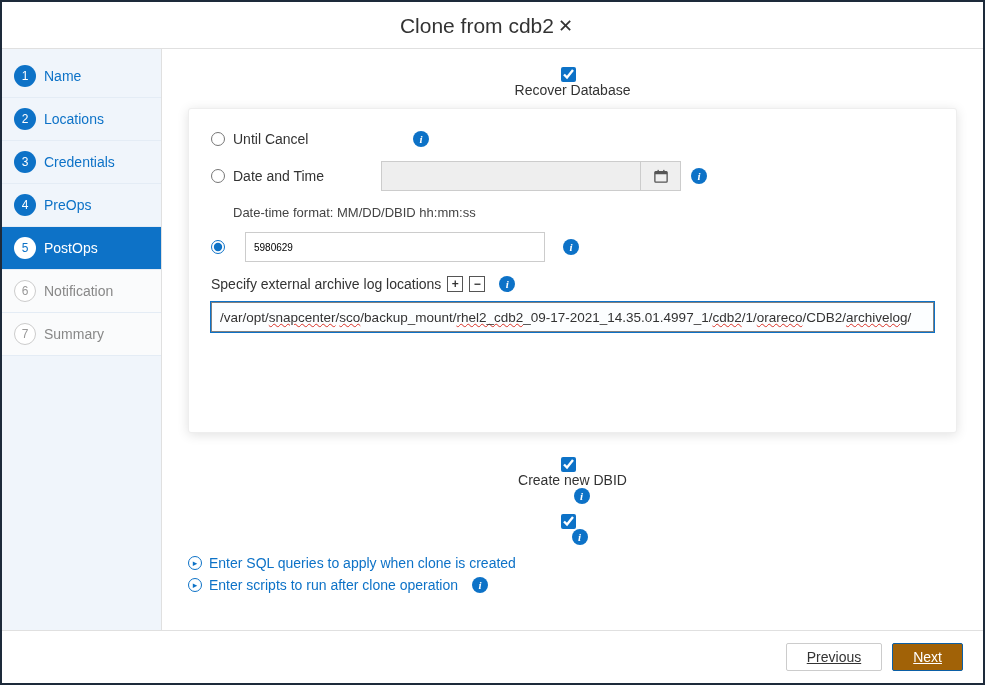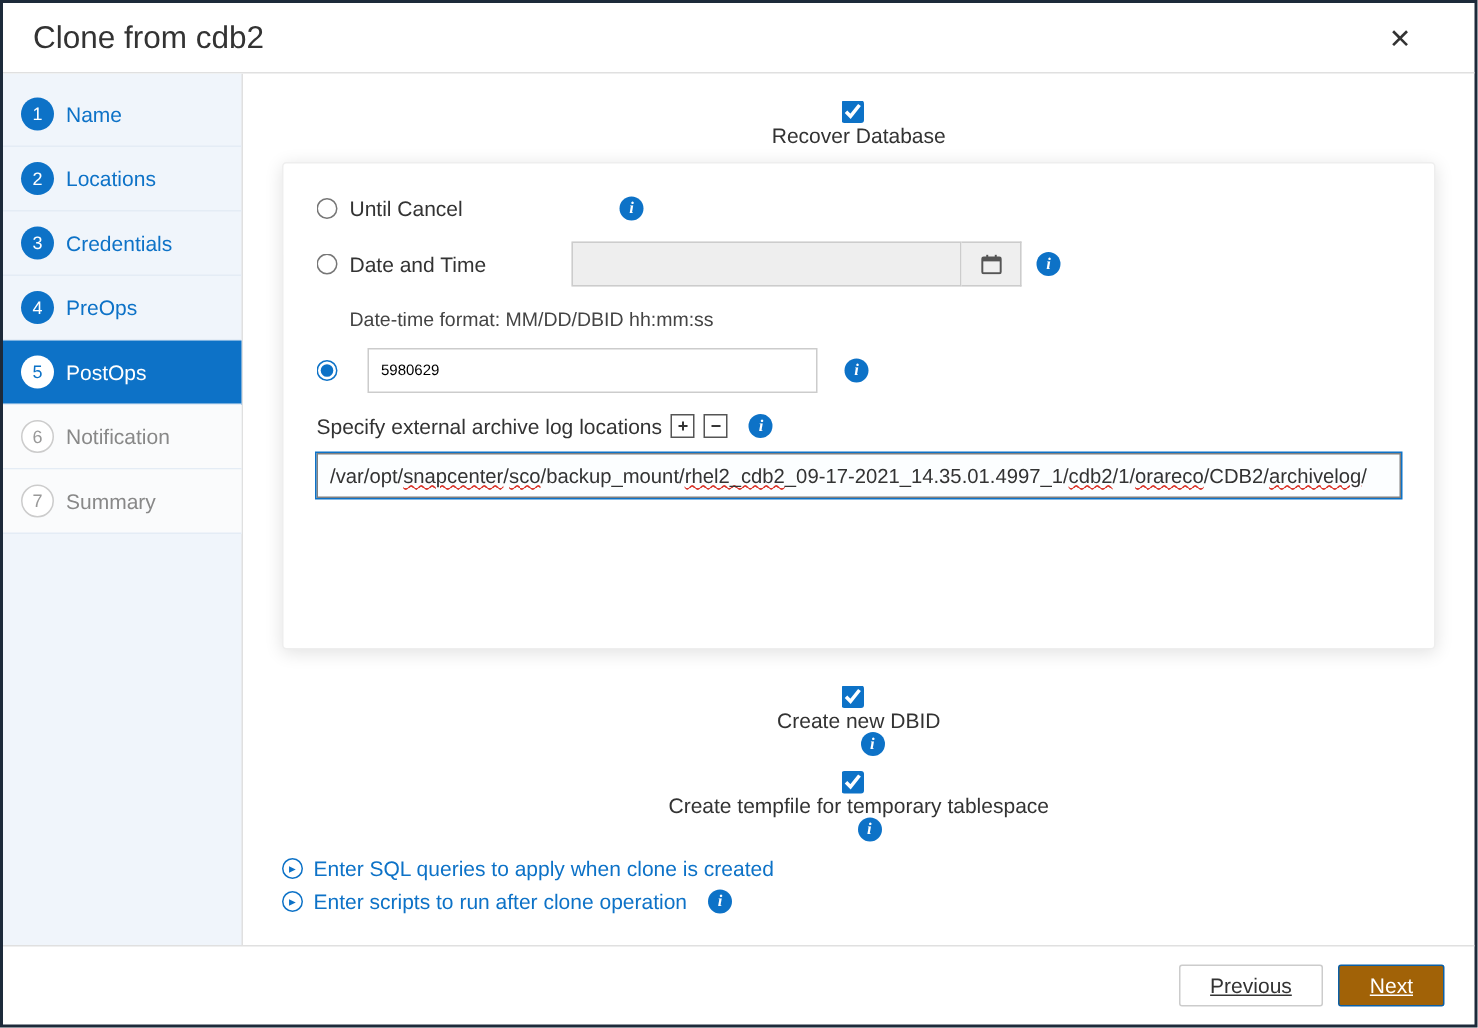--- a/index.html
+++ b/index.html
@@ -13,24 +13,24 @@
 }
 .modal {
   background: #fff;
   width: 981px;
   height: 681px;
   position: relative;
   display: flex;
   flex-direction: column;
 }
 .modal-header {
-  padding: 12px 38px 10px 20px;
+  padding: 12px 28px 10px 20px;
   border-bottom: 1px solid #e0e0e0;
   display: flex;
-  justify-content: space-between;
+  justify-content: center;
   align-items: center;
 }
 .modal-title {
   font-size: 21px;
   font-weight: 400;
   color: #333;
 }
 .close-btn {
   font-size: 18px;
   color: #333;
@@ -335,21 +335,20 @@
       </div>
 
       <div class="checkbox-row">
         <input type="checkbox" checked="" style="">
         <span>Create new DBID</span>
         <span class="info-icon" style="margin-left:18px">i</span>
       </div>
 
       <div class="checkbox-row">
         <input type="checkbox" checked="" style="">
-        <span>Create tempfile for temporary tablespace</span>
         <span class="info-icon" style="margin-left:14px">i</span>
       </div>
 
       <div class="link-row">
         <span class="expand-icon">▸</span>
         <span>Enter SQL queries to apply when clone is created</span>
       </div>
 
       <div class="link-row">
         <span class="expand-icon">▸</span>

